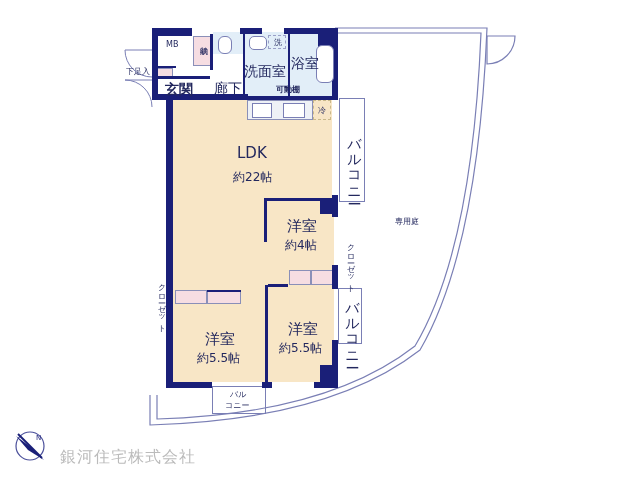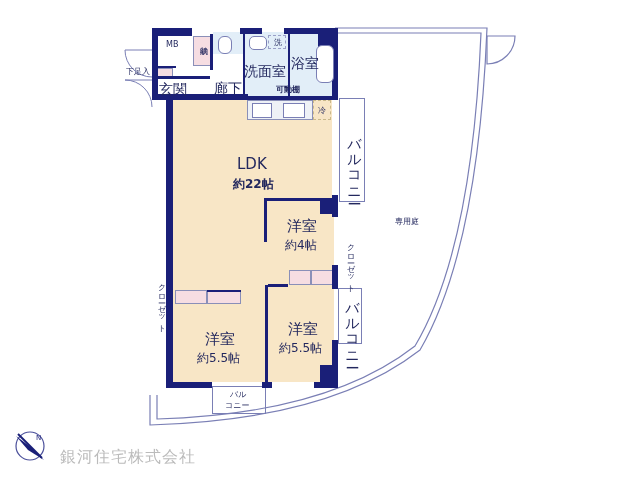--- a/index.html
+++ b/index.html
@@ -88,30 +88,30 @@
 <div class="abs" style="left:218px;top:36px;width:12px;height:16px;border:1px solid #7a7fb5;border-radius:6px;background:#fff;"></div>
 <div class="abs" style="left:249px;top:36px;width:16px;height:12px;border:1px solid #7a7fb5;border-radius:5px;background:#fff;"></div>
 <div class="abs" style="left:268px;top:35px;width:18px;height:14px;border:1px dashed #9aa0c8;box-sizing:border-box;"></div>
 <div class="abs" style="left:316px;top:45px;width:16px;height:36px;border:1px solid #7a7fb5;border-radius:6px;background:#fff;"></div>
 <div class="abs" style="left:252px;top:103px;width:18px;height:13px;border:1px solid #7a7fb5;background:#fff;"></div>
 <div class="abs" style="left:283px;top:103px;width:20px;height:13px;border:1px solid #7a7fb5;background:#fff;"></div>
 
 <div class="lbl xs" style="left:166px;top:40px;">MB</div>
 <div class="lbl xs vert" style="left:197px;top:40px;">収納</div>
 <div class="lbl xs" style="left:126px;top:66px;">下足入</div>
-<div class="lbl sm" style="left:159px;top:81px;">玄関</div>
+<div class="lbl sm" style="left:165px;top:81px;font-weight:bold;">玄関</div>
 <div class="lbl sm" style="left:214px;top:80px;">廊下</div>
 <div class="lbl sm" style="left:244px;top:63px;text-align:right;">洗面室</div>
 <div class="lbl xs" style="left:274px;top:37px;">洗</div>
 <div class="lbl sm" style="left:291px;top:55px;">浴室</div>
 <div class="lbl xs" style="left:276px;top:84px;font-weight:bold;">可動棚</div>
 <div class="lbl xs" style="left:318px;top:105px;">冷</div>
 
-<div class="lbl big" style="left:237px;top:144px;margin-top:11px;">LDK</div>
-<div class="lbl med" style="left:233px;top:176px;font-weight:bold;">約22帖</div>
+<div class="lbl big" style="left:237px;top:144px;">LDK</div>
+<div class="lbl med" style="left:233px;top:169px;">約22帖</div>
 
 <div class="lbl big" style="left:287px;top:217px;">洋室</div>
 <div class="lbl med" style="left:285px;top:237px;">約4帖</div>
 
 <div class="lbl big" style="left:205px;top:330px;">洋室</div>
 <div class="lbl med" style="left:197px;top:350px;">約5.5帖</div>
 
 <div class="lbl big" style="left:288px;top:320px;">洋室</div>
 <div class="lbl med" style="left:279px;top:340px;">約5.5帖</div>
 

